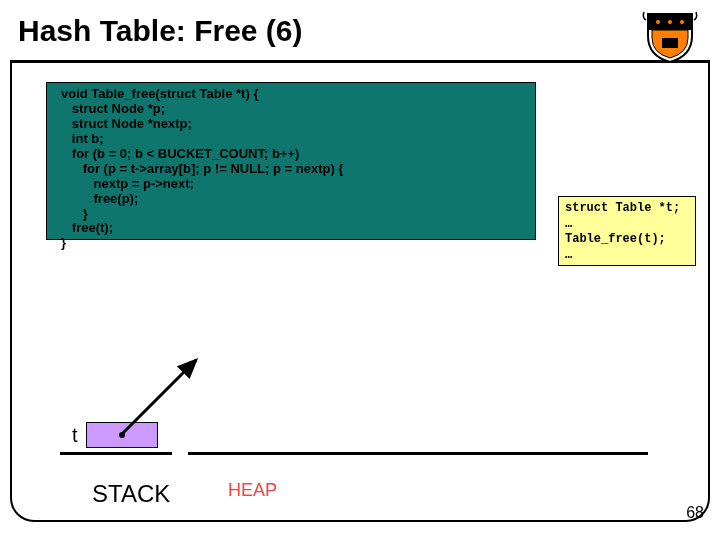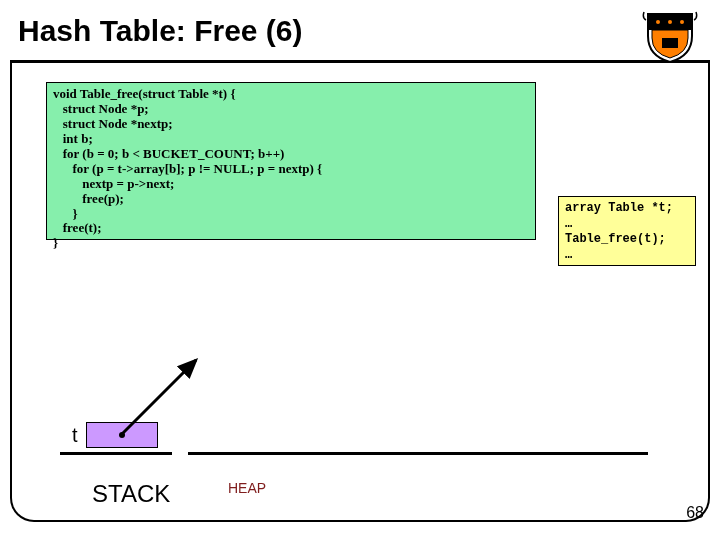--- a/index.html
+++ b/index.html
@@ -49,25 +49,25 @@
     border-top: none;
     border-radius: 0 0 24px 24px;
     box-sizing: border-box;
   }
   .code-box {
     position: absolute;
     left: 46px;
     top: 82px;
     width: 490px;
     height: 158px;
-    background: #86efac;
+    background: #0f766e;
     border: 1.5px solid #000;
     box-sizing: border-box;
-    padding: 4px 6px;
-    font-family: Liberation Serif, serif;
+    padding: 4px 14px;
+    font-family: Liberation Sans, sans-serif;
     font-size: 13px;
     font-weight: bold;
     line-height: 1.15;
     white-space: pre;
     color: #000;
   }
   .call-box {
     position: absolute;
     left: 558px;
     top: 196px;
@@ -139,22 +139,22 @@
     position: absolute;
     left: 92px;
     top: 480px;
     font-size: 24px;
     color: #000;
   }
   .heap-label {
     position: absolute;
     left: 228px;
     top: 480px;
-    font-size: 14px;
-    color: #7f1d1d;
+    font-size: 18px;
+    color: #ef4444;
   }
   .page-num {
     position: absolute;
     right: 16px;
     bottom: 10px;
     font-size: 16px;
     color: #000;
   }
 </style>
 </head>
@@ -187,21 +187,21 @@
    struct Node *nextp;
    int b;
    for (b = 0; b &lt; BUCKET_COUNT; b++)
       for (p = t-&gt;array[b]; p != NULL; p = nextp) {
          nextp = p-&gt;next;
          free(p);
       }
    free(t);
 }</div>
 
-  <div class="call-box">array Table *t;
+  <div class="call-box">struct Table *t;
 …
 Table_free(t);
 …</div>
 
   <div class="t-label">t</div>
   <div class="t-box">
     <div class="t-dot"></div>
   </div>
 
   <svg class="arrow-svg" viewBox="0 0 90 82">

